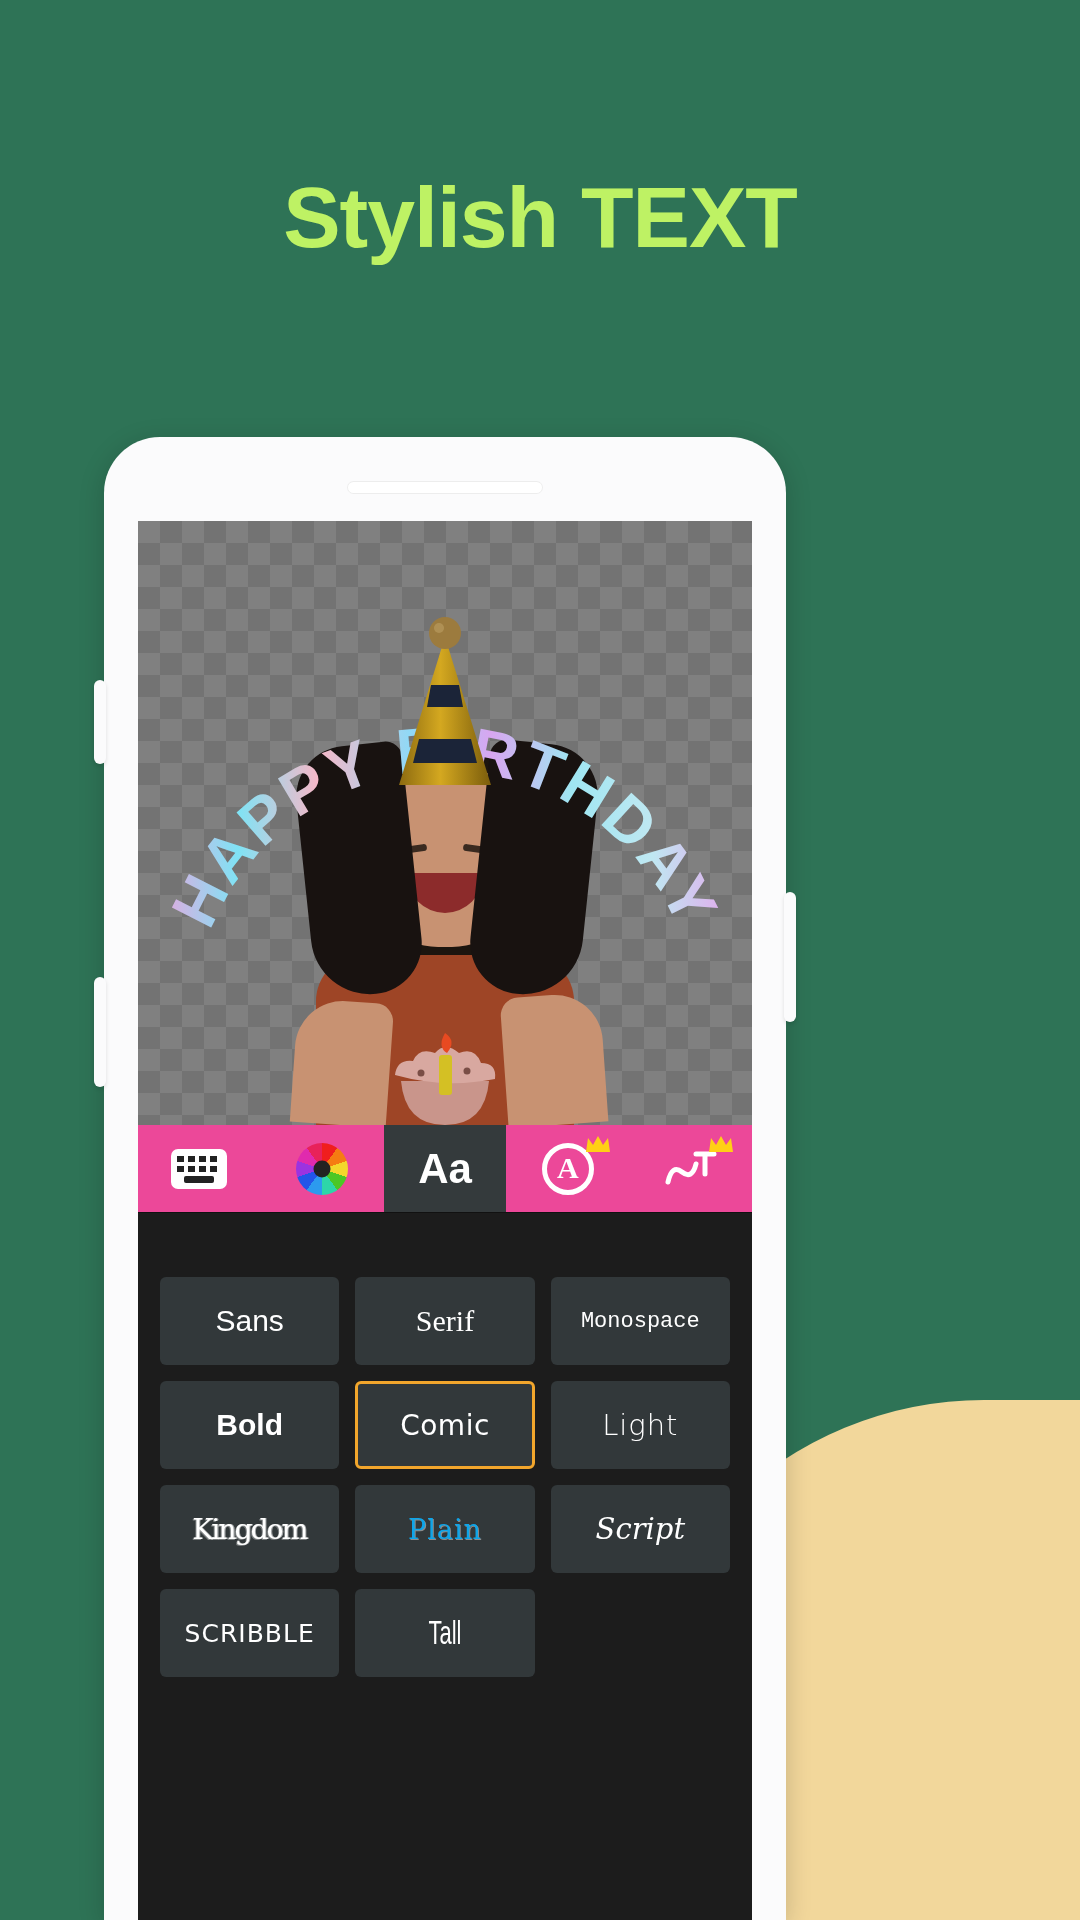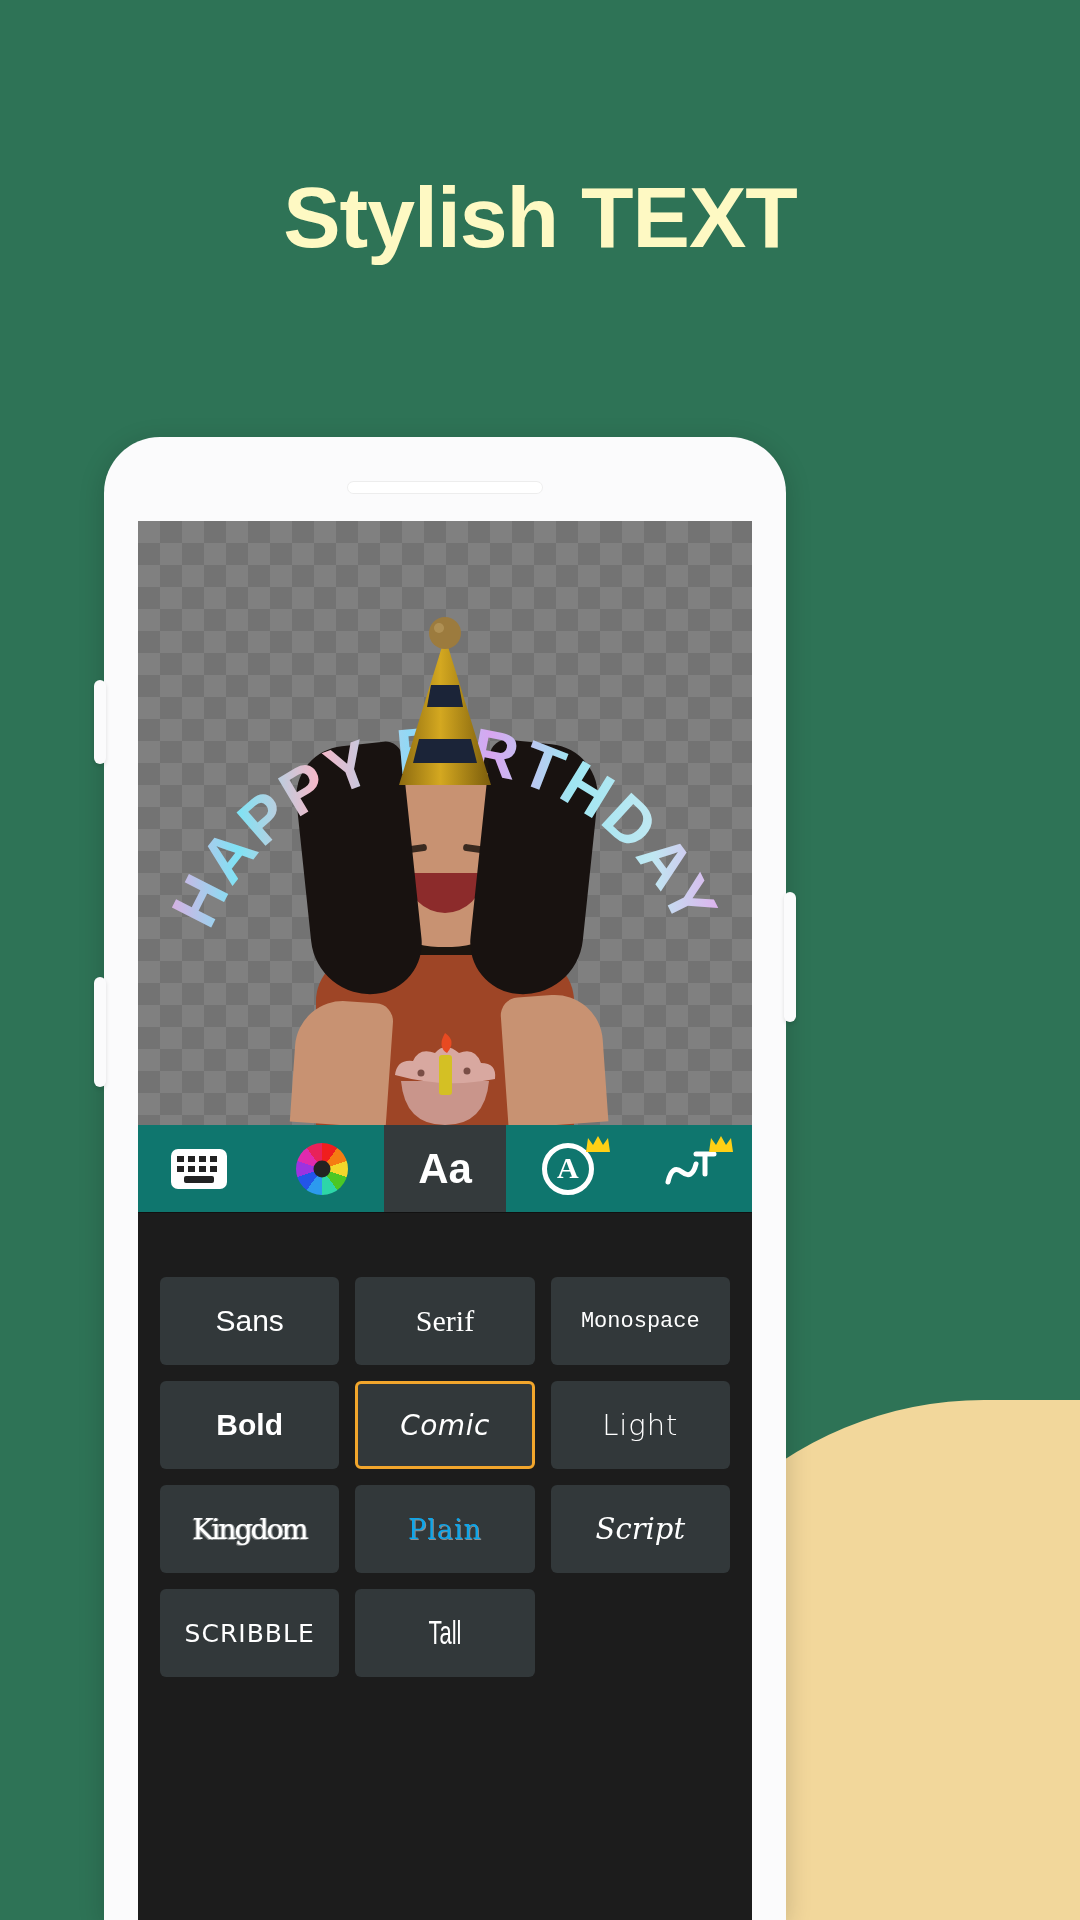--- a/index.html
+++ b/index.html
@@ -22,21 +22,21 @@
     border-radius:70% 0 0 0;
     z-index:0;
   }
 
   
   .headline{
     position:absolute;
     top:168px;
     left:0; right:0;
     text-align:center;
-    color:#fef9c3;
+    color:#bef264;
     font-size:86px;
     font-weight:bold;
     letter-spacing:-1px;
     z-index:3;
   }
 
   
   .phone{
     position:absolute;
     left:104px;
@@ -200,21 +200,21 @@
   .hat svg{ width:100%; height:100%; }
 
   
   .cupcake{ position:absolute; left:50%; margin-left:-58px; bottom:-4px; width:116px; height:110px; z-index:6; }
   .cupcake svg{ width:100%; height:100%; }
 
   
   .toolbar{
     display:flex;
     height:88px;
-    background:#0f766e;
+    background:#ec4899;
     align-items:stretch;
     border-bottom:1px solid #111;
   }
   .tool{
     flex:1;
     position:relative;
     display:flex;
     align-items:center;
     justify-content:center;
   }
@@ -315,21 +315,21 @@
     color:#FFFFFF;
     font-size:30px;
     border:3px solid transparent;
   }
   .font-cell.selected{ border-color:#F2A62C; }
 
   .f-sans{ font-family:"Liberation Sans", sans-serif; font-weight:normal; }
   .f-serif{ font-family:"Liberation Serif", serif; }
   .f-mono{ font-family:"Liberation Mono", monospace; font-size:22px; }
   .f-bold{ font-family:"Liberation Sans", sans-serif; font-weight:bold; }
-  .f-comic{ font-family:"DejaVu Sans", sans-serif; font-size:28px; letter-spacing:.5px;font-style:italic; }
+  .f-comic{ font-family:"DejaVu Sans", sans-serif; font-size:28px; letter-spacing:.5px; }
   .f-kingdom{
     font-family:"DejaVu Serif", serif;
     font-size:27px;
     letter-spacing:-2px;
     text-shadow:1px 0 0 rgba(255,255,255,.55), -1px 1px 0 rgba(255,255,255,.35);
     transform:scaleX(1.05);
   }
   .f-light{ font-family:"DejaVu Sans", sans-serif; font-weight:300; font-size:29px; letter-spacing:1px; }
   .f-plain{
     font-family:"DejaVu Serif", serif;

